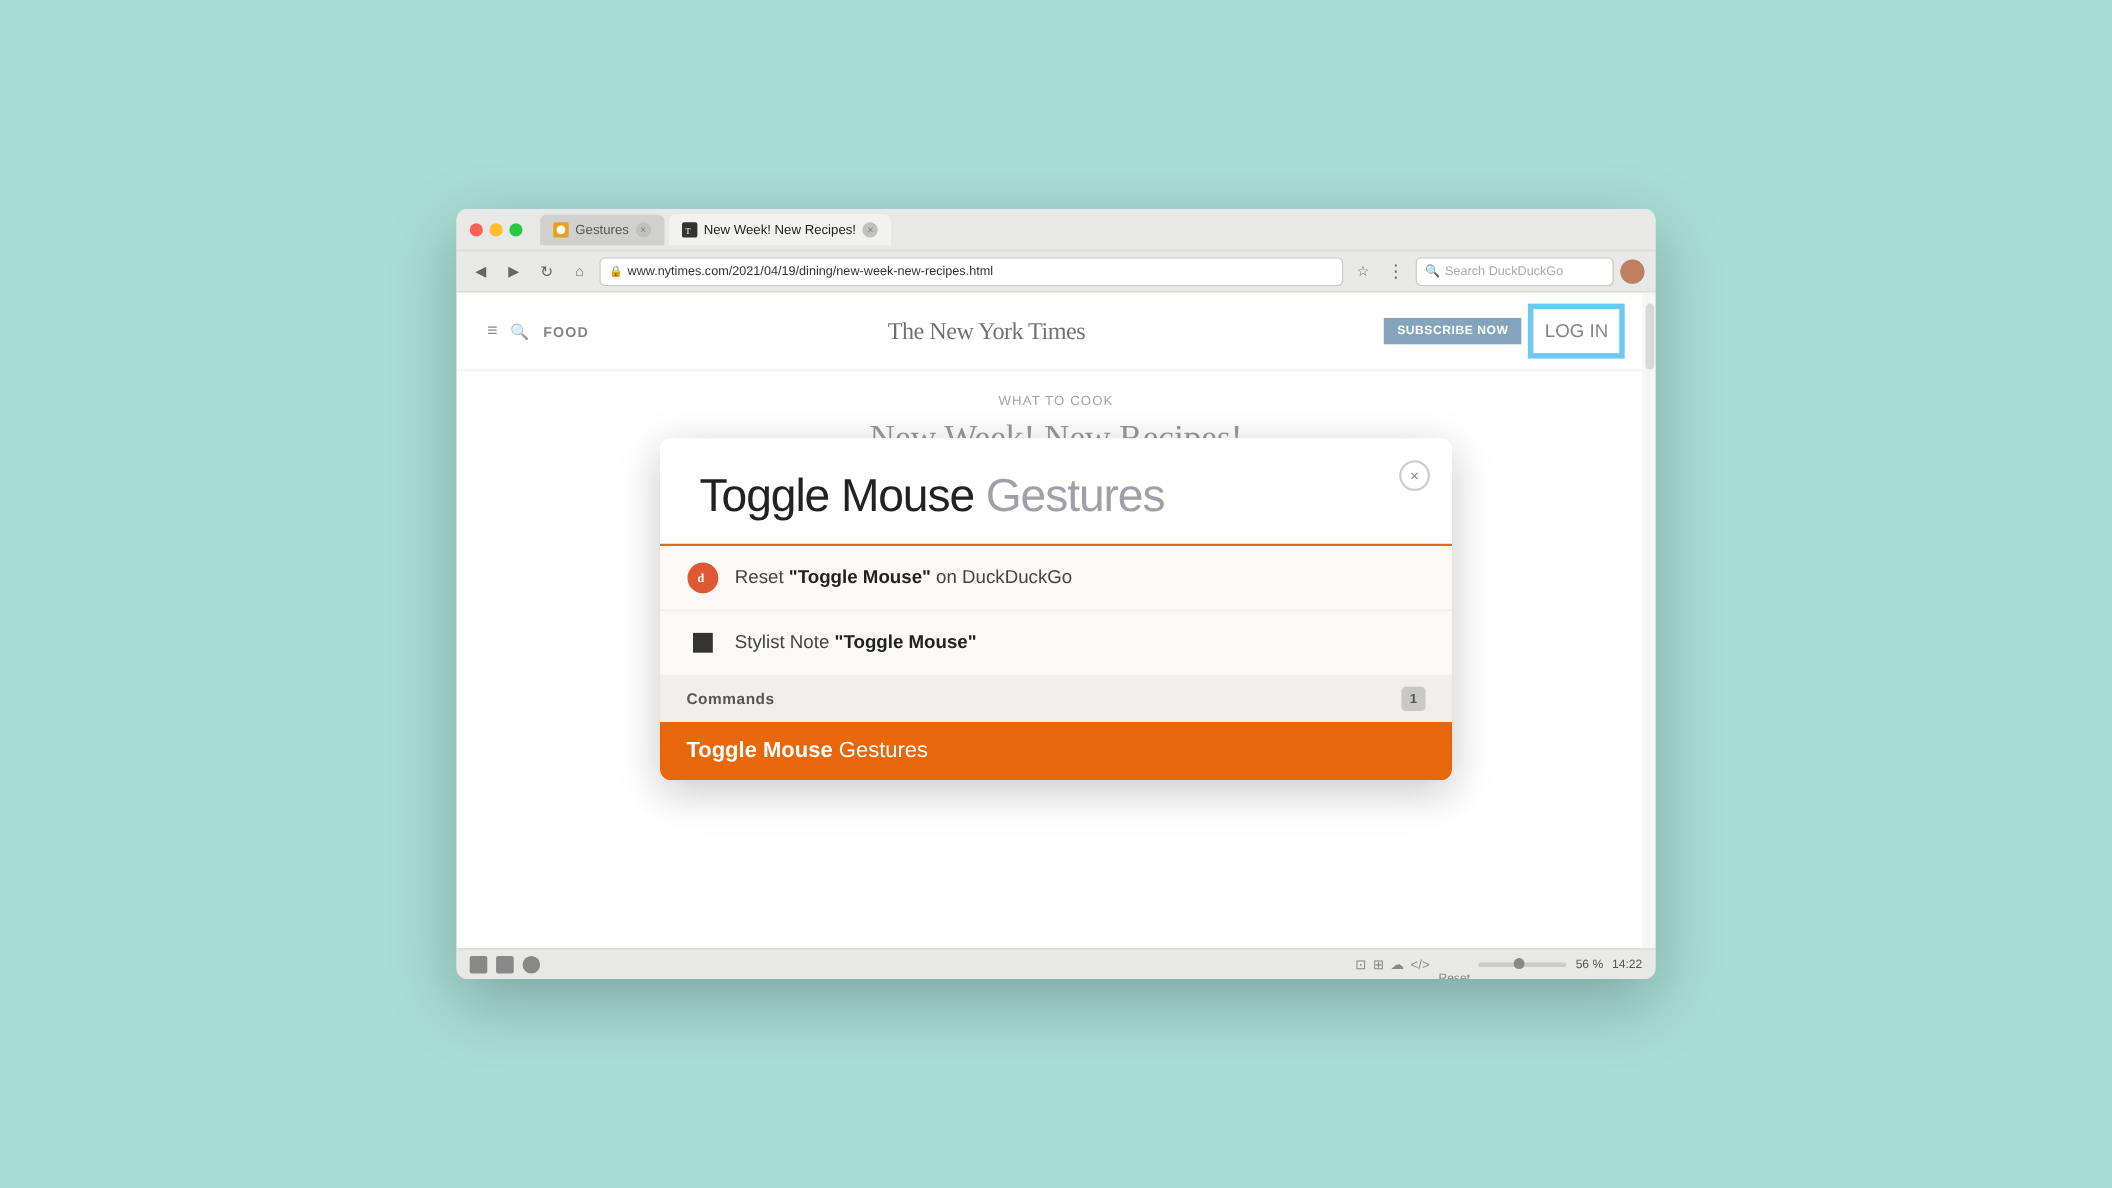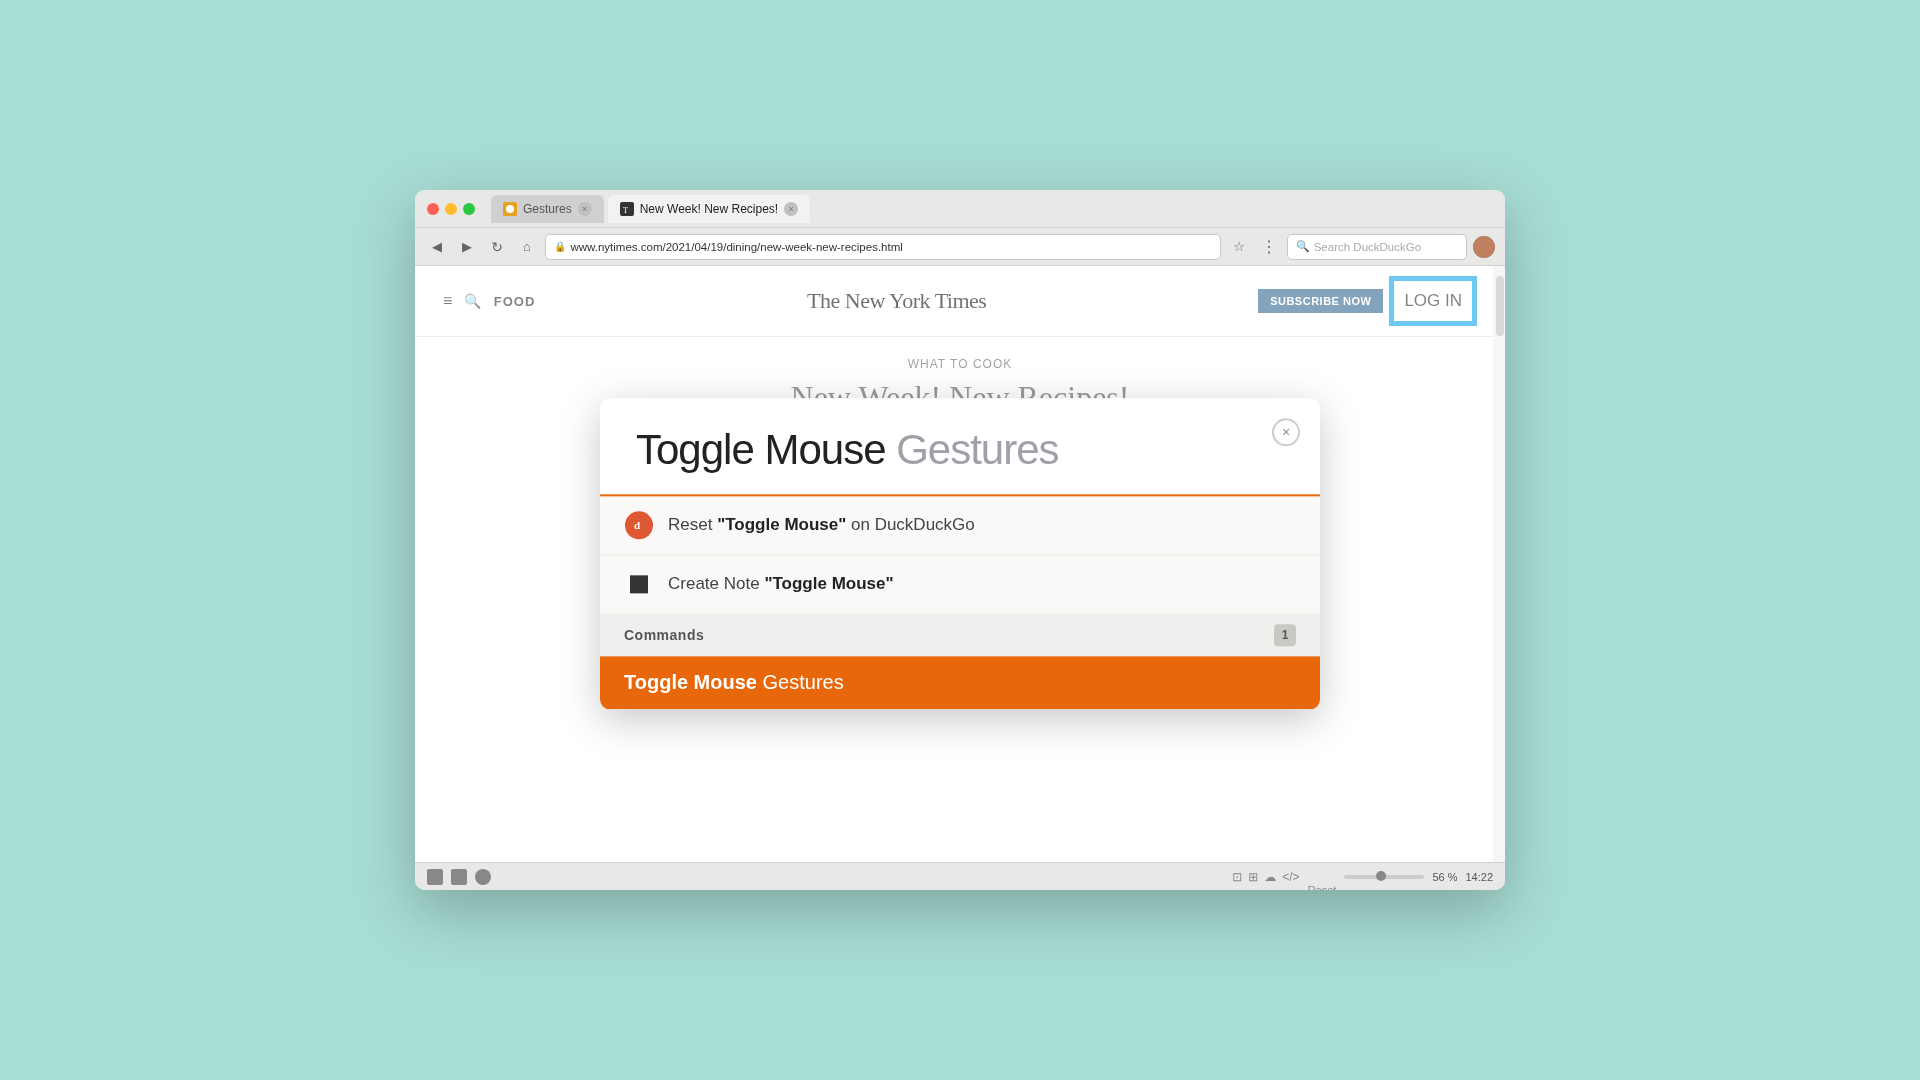--- a/index.html
+++ b/index.html
@@ -664,21 +664,21 @@
           <div class="palette-item-text">
             <span>Reset </span><strong>"Toggle Mouse"</strong><span> on DuckDuckGo</span>
           </div>
         </div>
 
         <div class="palette-item">
           <div class="palette-item-icon">
             <div class="note-icon"></div>
           </div>
           <div class="palette-item-text">
-            <span>Create Note </span><strong>"Toggle Mouse"</strong>
+            <span>Stylist Note </span><strong>"Toggle Mouse"</strong>
           </div>
         </div>
 
         <div class="palette-section">
           <span class="palette-section-label">Commands</span>
           <div class="palette-section-count">1</div>
         </div>
 
         <div class="palette-result">
           <div class="palette-result-text">

